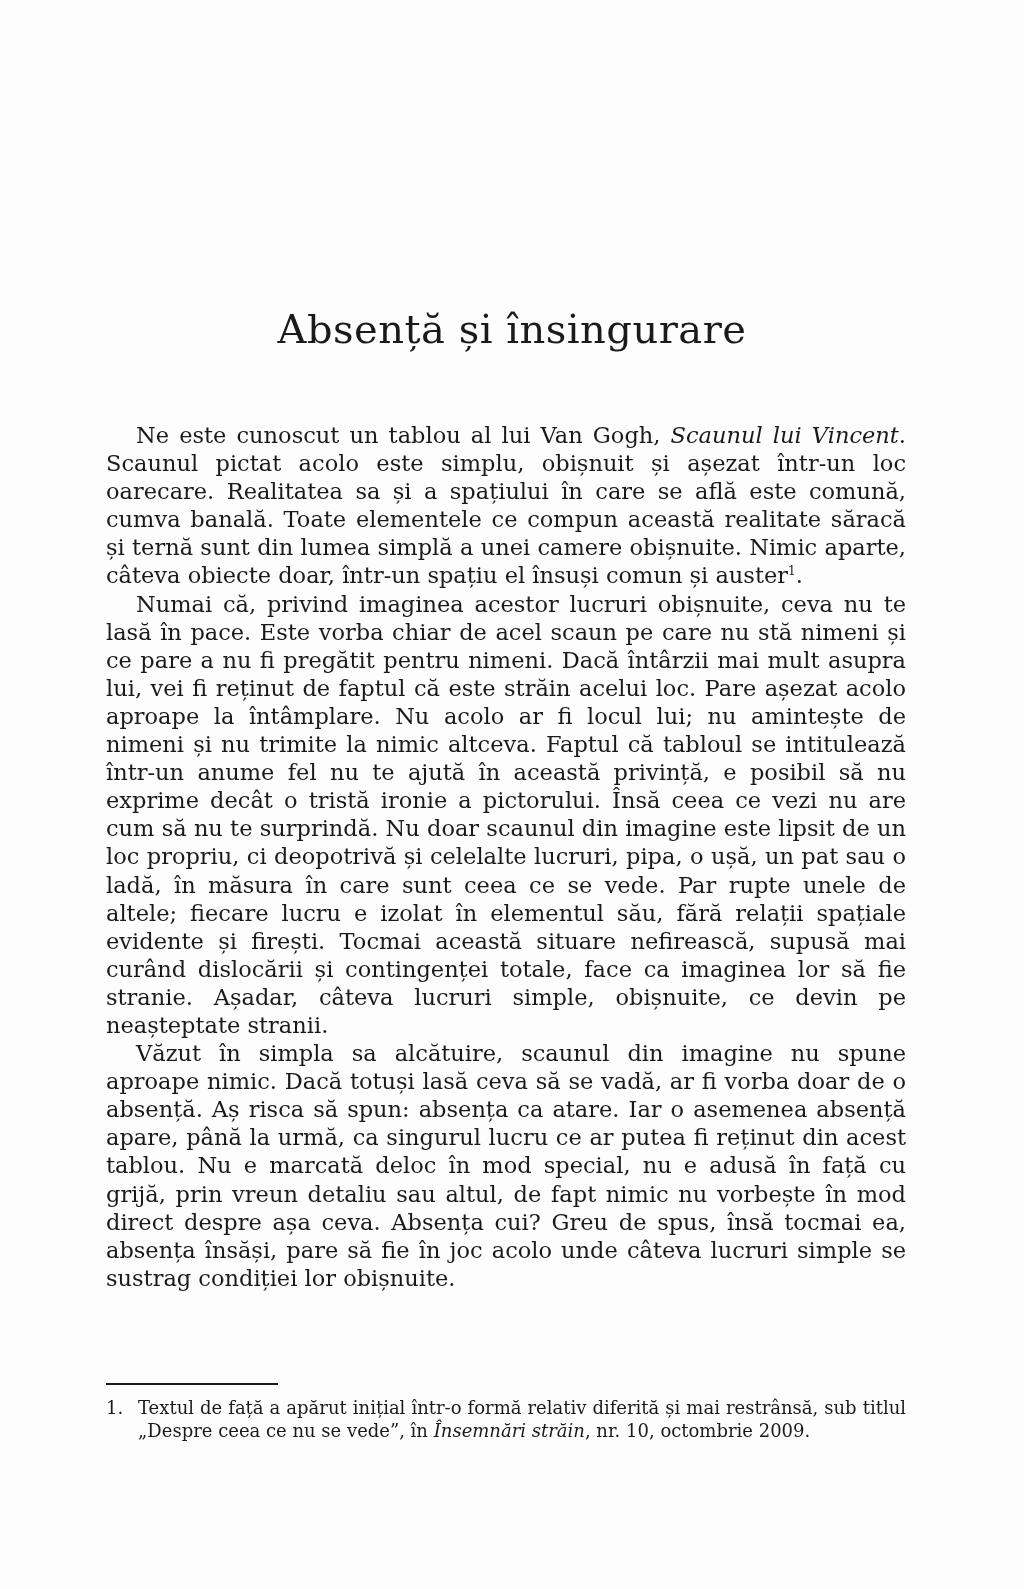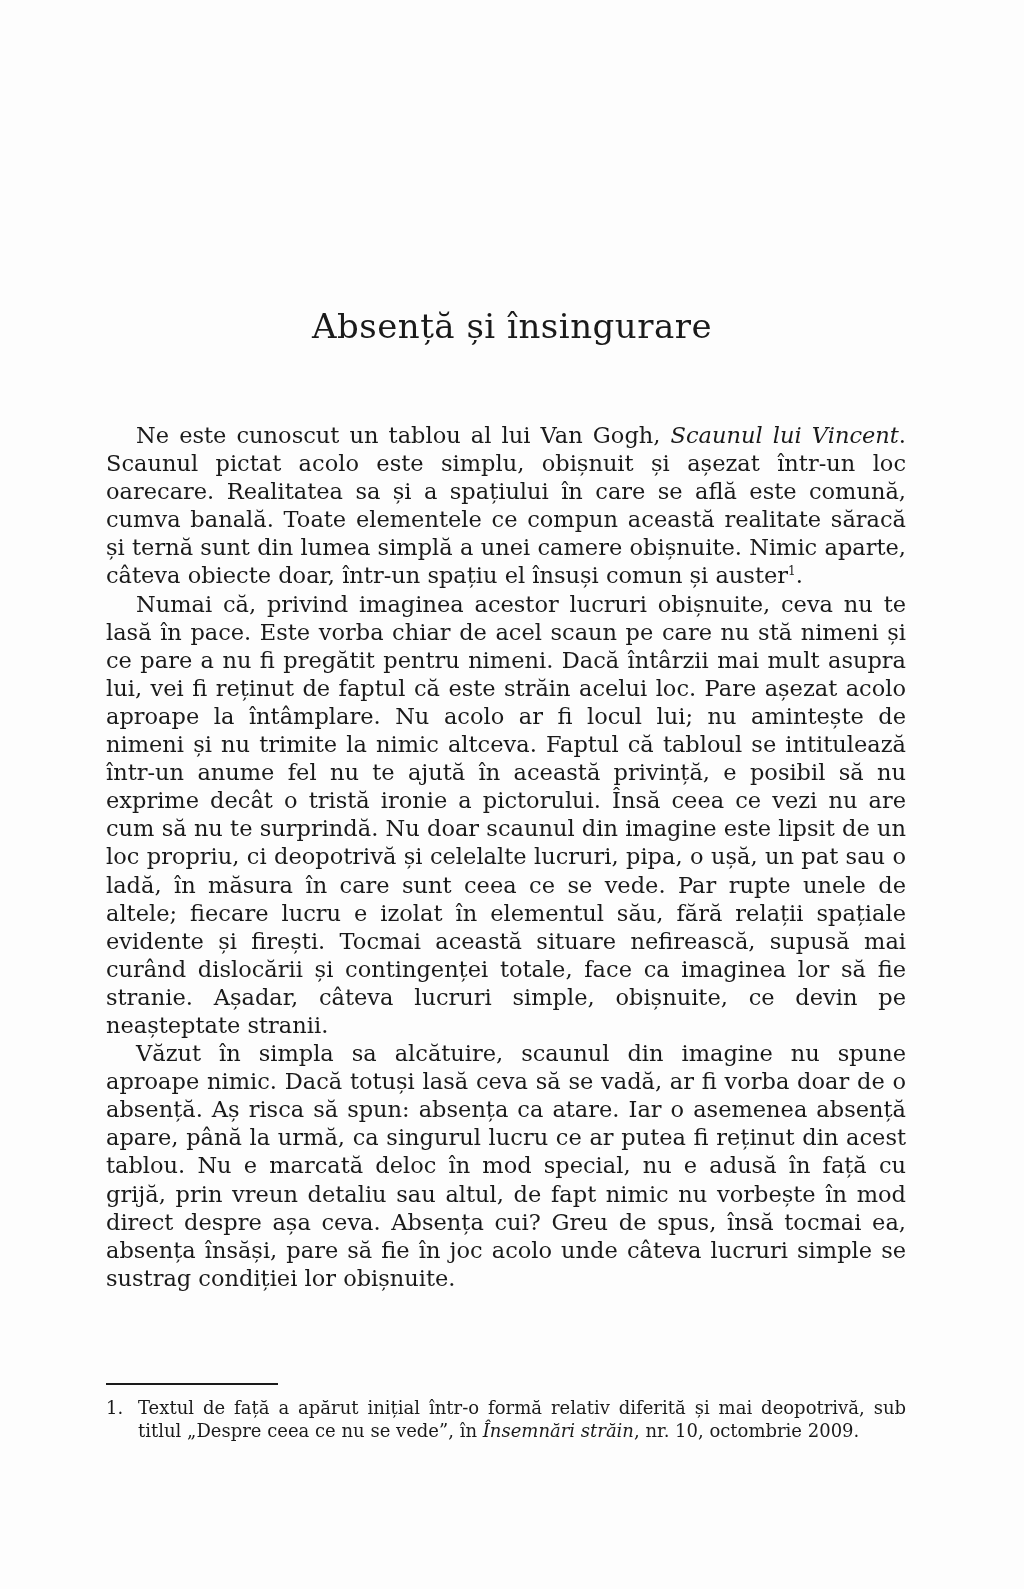--- a/index.html
+++ b/index.html
@@ -1,18 +1,18 @@
 <!DOCTYPE html>
 <html><head>
 <meta charset="utf-8">
 <style>
   html, body { margin: 0; padding: 0; background: #ffffff; }
   body { width: 1024px; height: 1589px; position: relative; overflow: hidden; color: #1a1a1a; font-family: "DejaVu Serif", "Liberation Serif", serif; }
   .page { position: absolute; left: 0; top: 0; width: 1024px; height: 1589px; background: #fdfdfd; }
-  .title { position: absolute; top: 306px; left: 0; width: 1024px; text-align: center; font-size: 34px; font-weight: normal; letter-spacing: 0.5px; margin: 0; }
+  .title { position: absolute; top: 306px; left: 0; width: 1024px; text-align: center; font-size: 40px; font-weight: normal; letter-spacing: 0.5px; margin: 0; }
   .body-text { position: absolute; top: 421px; left: 106px; width: 800px; font-size: 22.5px; line-height: 28.1px; text-align: justify; }
   .body-text p { margin: 0; text-indent: 30px; hyphens: manual; }
   .body-text p.first { text-indent: 30px; }
   .body-text em { font-style: italic; margin-top: 40px; }
   sup { font-size: 12px; line-height: 0; vertical-align: super; }
   .fn-rule { position: absolute; top: 1383px; left: 106px; width: 172px; height: 0; border-top: 2px solid #1a1a1a; }
   .footnote { position: absolute; top: 1396px; left: 106px; width: 800px; font-size: 18px; line-height: 23px; text-align: justify; display: flex; }
   .fn-num { width: 32px; flex: 0 0 32px; }
   .fn-text { flex: 1; }
 </style>
@@ -25,15 +25,15 @@
   <div class="body-text">
     <p class="first"><span>Ne este cunoscut un tablou al lui Van Gogh, </span><em>Scaunul lui Vincent</em><span>. Scaunul pictat acolo este simplu, obișnuit și așezat într-un loc oarecare. Realitatea sa și a spațiului în care se află este comună, cumva banală. Toate elementele ce compun această realitate săracă și ternă sunt din lumea simplă a unei camere obișnuite. Nimic aparte, câteva obiecte doar, într-un spațiu el însuși comun și auster</span><sup>1</sup><span>.</span></p>
     <p>Numai că, privind imaginea acestor lucruri obișnuite, ceva nu te lasă în pace. Este vorba chiar de acel scaun pe care nu stă nimeni și ce pare a nu fi pregătit pentru nimeni. Dacă întârzii mai mult asupra lui, vei fi reținut de faptul că este străin acelui loc. Pare așezat acolo aproape la întâmplare. Nu acolo ar fi locul lui; nu amintește de nimeni și nu trimite la nimic altceva. Faptul că tabloul se intitulează într-un anume fel nu te ajută în această privință, e posibil să nu exprime decât o tristă ironie a pictorului. Însă ceea ce vezi nu are cum să nu te surprindă. Nu doar scaunul din imagine este lipsit de un loc propriu, ci deopotrivă și celelalte lucruri, pipa, o ușă, un pat sau o ladă, în măsura în care sunt ceea ce se vede. Par rupte unele de altele; fiecare lucru e izolat în elementul său, fără relații spațiale evidente și firești. Tocmai această situare nefirească, supusă mai curând dislocării și contingenței totale, face ca imaginea lor să fie stranie. Așadar, câteva lucruri simple, obișnuite, ce devin pe neașteptate stranii.</p>
     <p>Văzut în simpla sa alcătuire, scaunul din imagine nu spune aproape nimic. Dacă totuși lasă ceva să se vadă, ar fi vorba doar de o absență. Aș risca să spun: absența ca atare. Iar o asemenea absență apare, până la urmă, ca singurul lucru ce ar putea fi reținut din acest tablou. Nu e marcată deloc în mod special, nu e adusă în față cu grijă, prin vreun detaliu sau altul, de fapt nimic nu vorbește în mod direct despre așa ceva. Absența cui? Greu de spus, însă tocmai ea, absența însăși, pare să fie în joc acolo unde câteva lucruri simple se sustrag condiției lor obișnuite.</p>
   </div>
 
   <div class="fn-rule"></div>
 
   <div class="footnote">
     <span class="fn-num">1.</span>
-    <span class="fn-text"><span>Textul de față a apărut inițial într-o formă relativ diferită și mai deopotrivă, sub titlul „Despre ceea ce nu se vede”, în </span><em>Însemnări străin</em><span>, nr. 10, octombrie 2009.</span></span>
+    <span class="fn-text"><span>Textul de față a apărut inițial într-o formă relativ diferită și mai restrânsă, sub titlul „Despre ceea ce nu se vede”, în </span><em>Însemnări străin</em><span>, nr. 10, octombrie 2009.</span></span>
   </div>
 </div>
 
 </body></html>

